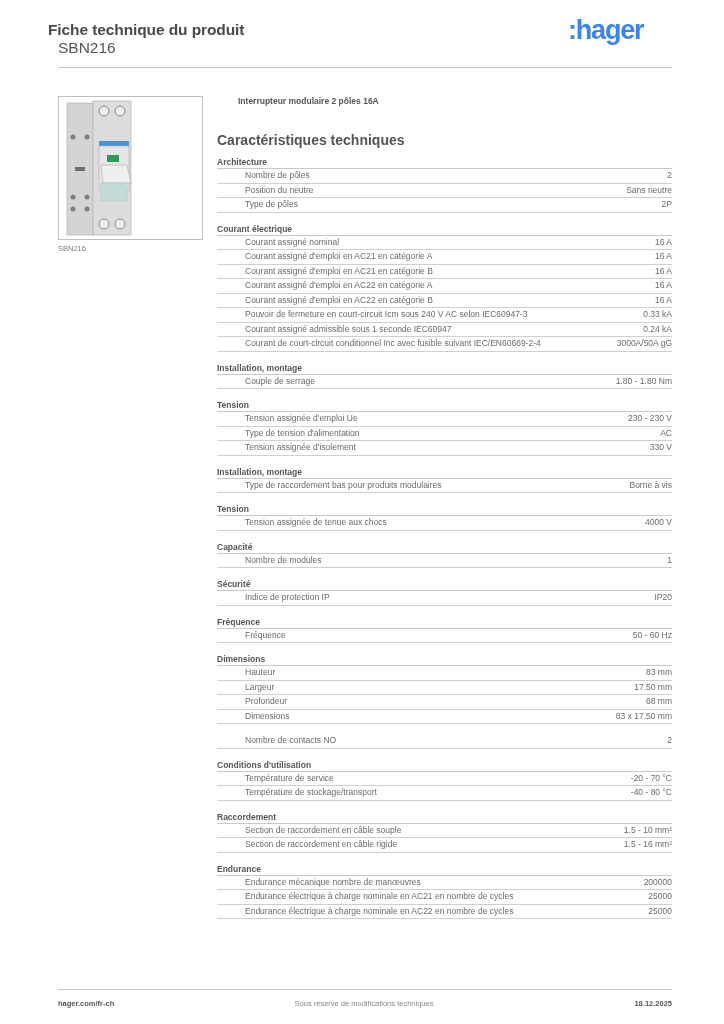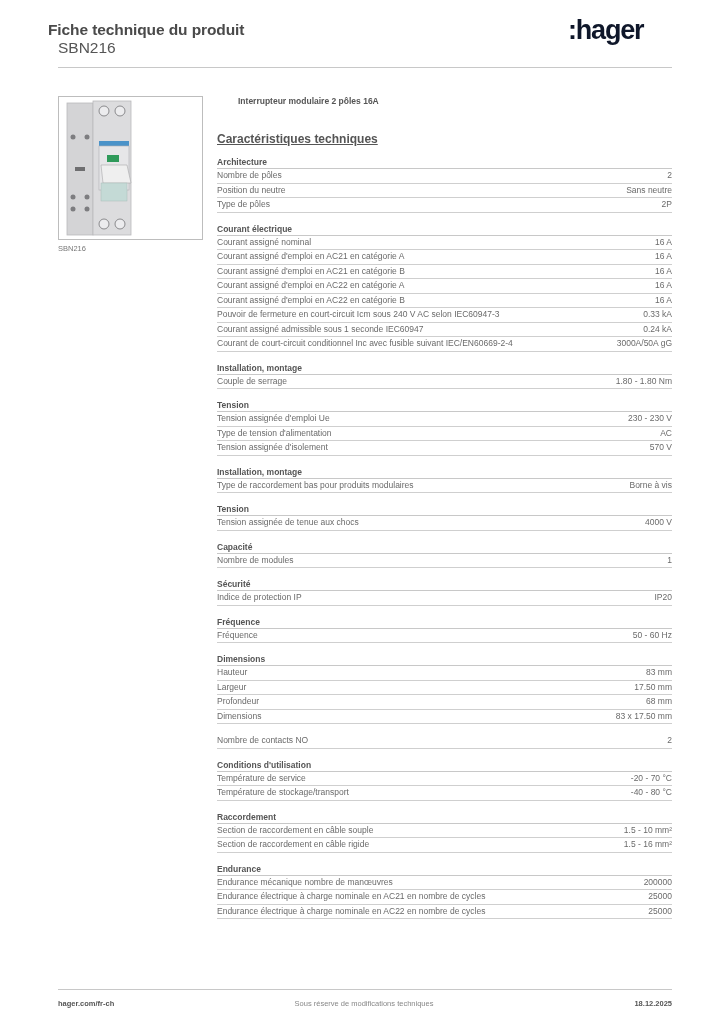--- a/index.html
+++ b/index.html
@@ -1,34 +1,34 @@
 <!DOCTYPE html>
 <html><head>
 <meta charset="utf-8">
 <style>
   * { box-sizing: border-box; margin: 0; padding: 0; }
   html, body { width: 724px; height: 1024px; background: #ffffff; overflow: hidden; }
   body { position: relative; font-family: "Liberation Sans", sans-serif; color: #555; }
 
   .header-title { position: absolute; left: 48px; top: 21px; font-size: 15.5px; font-weight: bold; color: #4a4a4a; letter-spacing: -0.1px; }
   .header-code { position: absolute; left: 58px; top: 39px; font-size: 15.5px; color: #555; }
-  .logo { position: absolute; left: 568px; top: 17px; font-size: 27px; font-weight: bold; color: #0f172a; letter-spacing: -1.2px; line-height: 1; }
+  .logo { position: absolute; left: 568px; top: 17px; font-size: 27px; font-weight: bold; color: #3b82f6; letter-spacing: -1.2px; line-height: 1; }
   .header-rule { position: absolute; left: 58px; top: 67px; width: 614px; height: 1px; background: #c8c8c8; }
 
   .product-image-box { position: absolute; left: 58px; top: 96px; width: 145px; height: 144px; border: 1px solid #bdbdbd; background: #fff; }
   .product-caption { position: absolute; left: 58px; top: 244px; font-size: 7.5px; color: #777; }
 
   .content { position: absolute; left: 217px; top: 96px; width: 455px; }
   .product-desc { font-size: 8.5px; font-weight: bold; color: #555; height: 14px; line-height: 10px; margin-left: 21px; }
-  .spec-heading { font-size: 12px; font-weight: bold; color: #555; margin-top: 22px; height: 14px; text-decoration: underline; }
+  .spec-heading { font-size: 14px; font-weight: bold; color: #555; margin-top: 22px; height: 14px; }
   .section { margin-top: 10px; }
   .section:first-of-type { margin-top: 0; }
   .section-title { font-size: 8.5px; font-weight: bold; color: #555; height: 13px; line-height: 13px; border-bottom: 1.5px solid #c8c8c8; }
   .row { display: flex; justify-content: space-between; height: 14.5px; line-height: 13.5px; font-size: 8.5px; color: #6a6a6a; border-bottom: 1px solid #cfcfcf; }
-  .row .label { white-space: nowrap; }
+  .row .label { white-space: nowrap; margin-left: 28px; }
   .row .value { white-space: nowrap; text-align: right; }
 
   .footer-rule { position: absolute; left: 58px; top: 989px; width: 614px; height: 1px; background: #c8c8c8; }
   .footer-left { position: absolute; left: 58px; top: 999px; font-size: 7.5px; font-weight: bold; color: #555; }
   .footer-center { position: absolute; left: 0; width: 724px; text-align: center; top: 999px; font-size: 7.5px; color: #888; padding-left: 4px; }
   .footer-right { position: absolute; right: 52px; top: 999px; font-size: 7.5px; font-weight: bold; color: #555; }
 </style>
 </head>
 <body>
 
@@ -140,21 +140,21 @@
         <div class="row">
           <span class="label">Tension assignée d'emploi Ue</span>
           <span class="value">230 - 230 V</span>
         </div>
         <div class="row">
           <span class="label">Type de tension d'alimentation</span>
           <span class="value">AC</span>
         </div>
         <div class="row">
           <span class="label">Tension assignée d'isolement</span>
-          <span class="value">570 V</span>
+          <span class="value">330 V</span>
         </div>
       </div>
       <div class="section">
         <div class="section-title">Installation, montage</div>
         <div class="row">
           <span class="label">Type de raccordement bas pour produits modulaires</span>
           <span class="value">Borne à vis</span>
         </div>
       </div>
       <div class="section">

